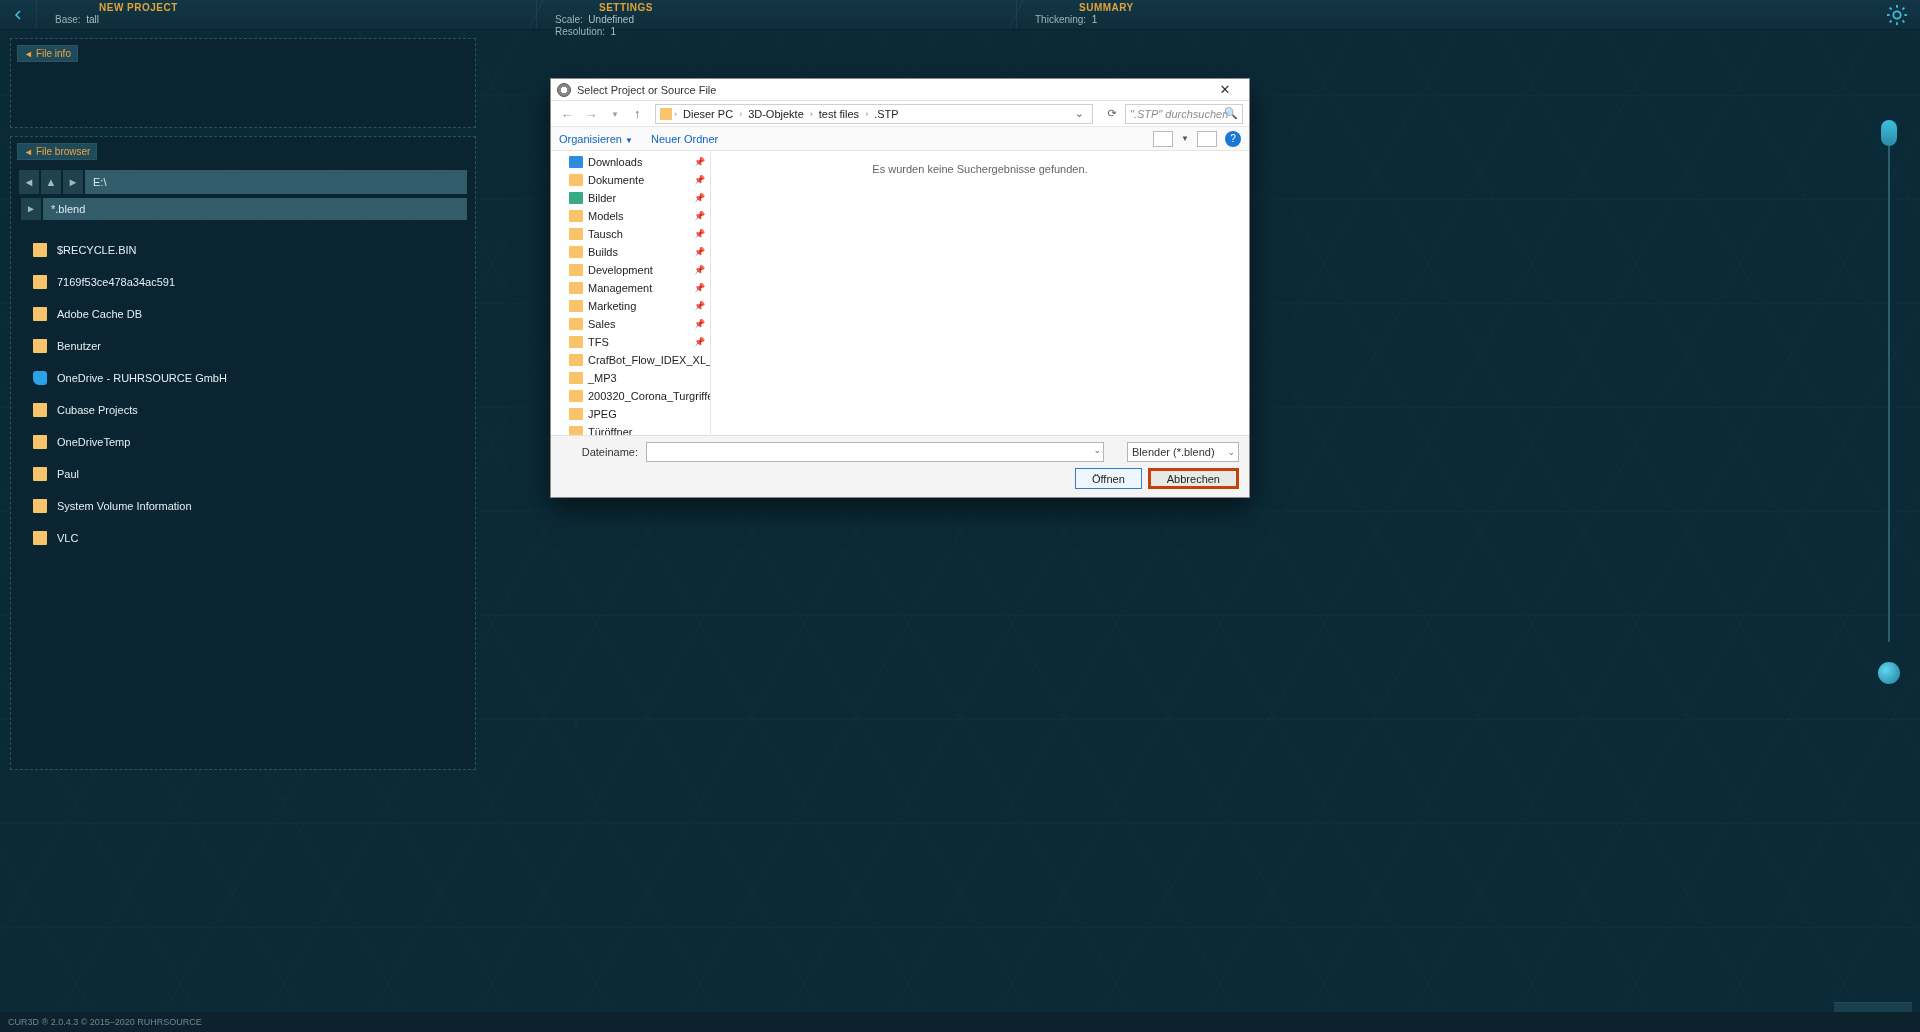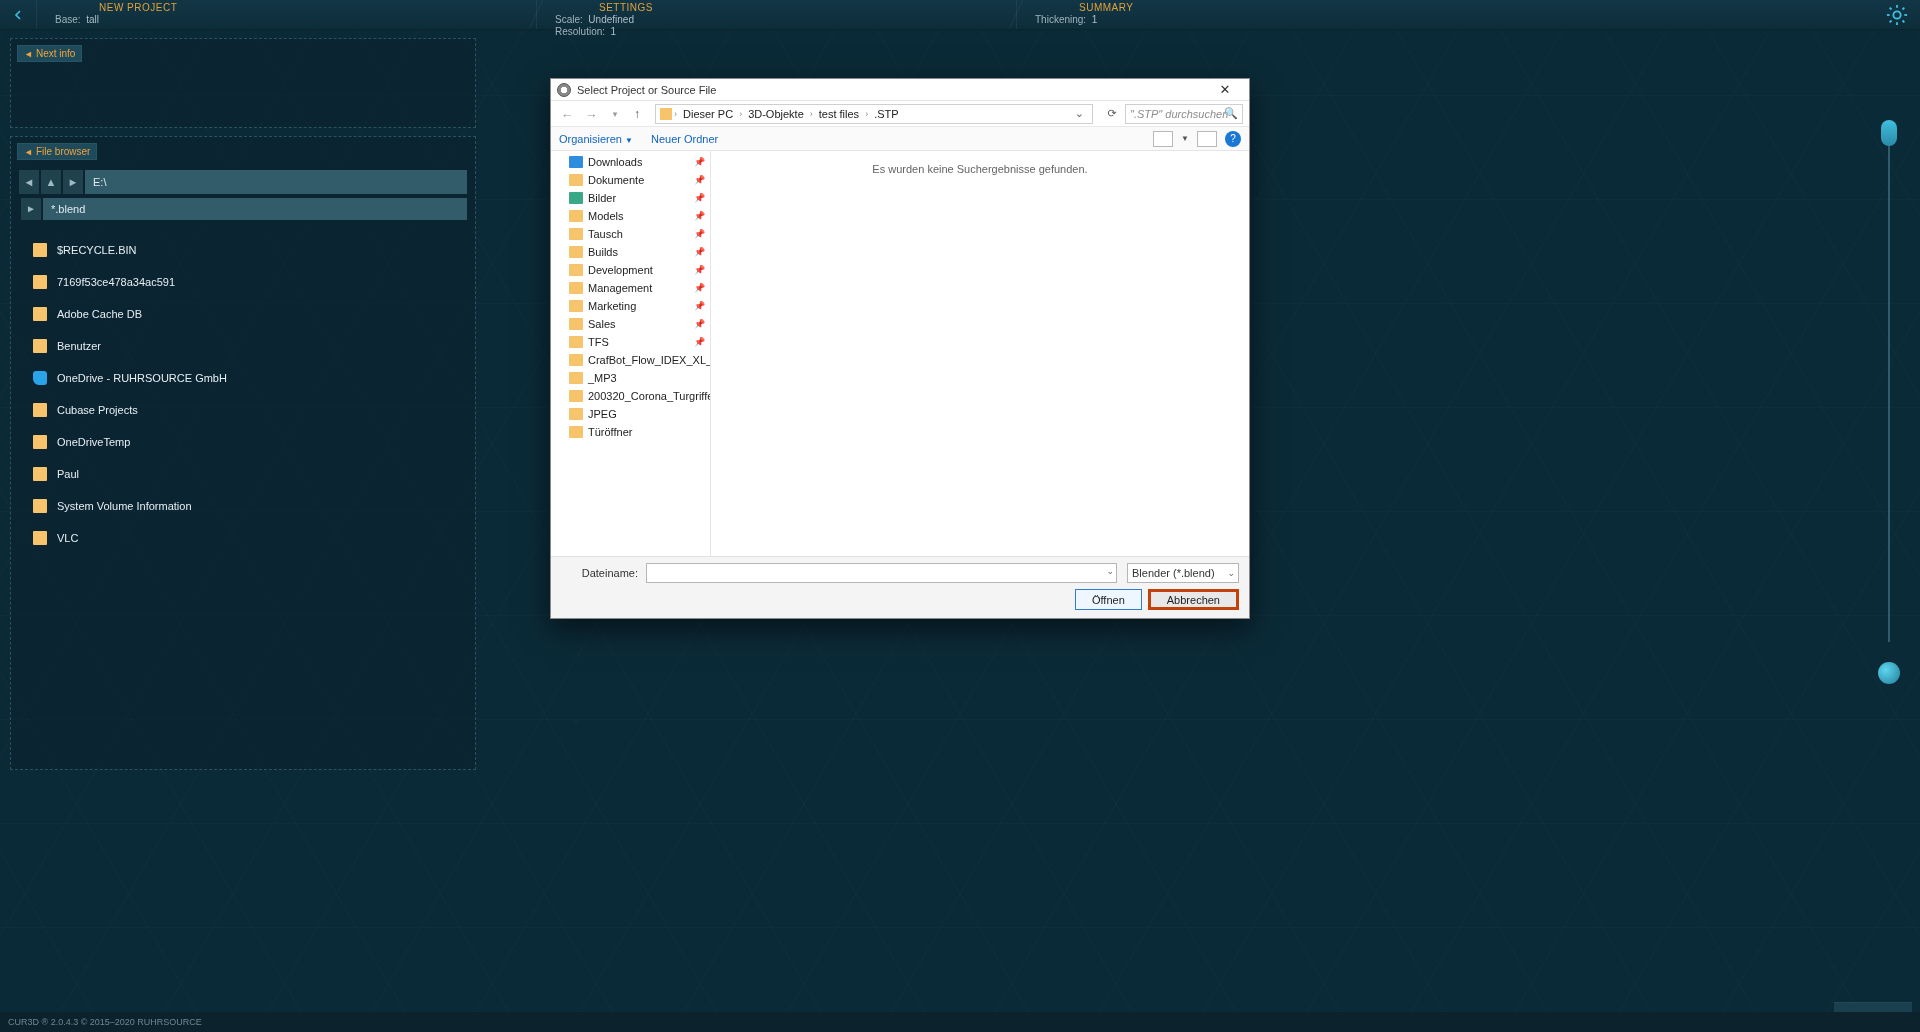--- a/index.html
+++ b/index.html
@@ -32,21 +32,21 @@
 }
 .topbar .back {
   width: 36px; display:flex; align-items:center; justify-content:center;
   color:#3fbfe0; cursor:pointer;
 }
 .top-tab {
   position: relative;
   padding: 2px 18px 0 18px;
   border-left: 1px solid rgba(255,255,255,0.06);
 }
-.top-tab .title { color:#e0a23a; font-size:10px; font-weight:400; letter-spacing:0.5px; line-height:12px;padding-left:44px; }
+.top-tab .title { color:#e0a23a; font-size:10px; font-weight:700; letter-spacing:0.5px; line-height:12px;padding-left:44px; }
 .top-tab .row { font-size:10px; color:#aebfca; line-height:12px; }
 .top-tab .row .key { color:#9fb3be; }
 .top-tab.project { width: 500px; }
 .top-tab.settings { width: 480px; }
 .top-tab.summary { flex: 1; }
 .top-gear {
   width: 46px; display:flex; align-items:center; justify-content:center;
   color:#3fbfe0; font-size:22px; cursor:pointer;
 }
 .diag-edge {
@@ -147,21 +147,21 @@
 }
 .next-btn {
   position:absolute; right:8px; bottom:4px;
   width:78px; height:26px; background:#1a3f4f;
   color:#8aa3ad; display:flex; align-items:center; justify-content:center;
   font-size:11px; border-top:1px solid rgba(255,255,255,0.05);
 }
 
 
 .win-dialog {
-  position:absolute; left:550px; top:78px; width:700px; height:541px;
+  position:absolute; left:550px; top:78px; width:700px; height:420px;
   background:#fff; color:#000; font-size:11px;
   box-shadow:0 10px 28px rgba(0,0,0,0.55);
   border:1px solid #8a8a8a;
   display:flex; flex-direction:column;
   z-index:50;
 }
 .wd-title {
   height:22px; display:flex; align-items:center; padding:0 6px;
   border-bottom:1px solid #e3e3e3;
 }
@@ -217,21 +217,21 @@
 .wd-main { flex:1; display:flex; align-items:flex-start; justify-content:center; padding-top:12px; color:#646464; }
 .wd-bottom {
   border-top:1px solid #e0e0e0; background:#f4f4f4;
   padding:6px 10px 8px 10px;
 }
 .wd-row { display:flex; align-items:center; margin-bottom:6px; }
 .wd-row .lbl { width:85px; text-align:right; padding-right:8px; color:#333; }
 .wd-row .field { flex:1; height:20px; border:1px solid #b6b6b6; background:#fff; position:relative; }
 .wd-row .field .dd { position:absolute; right:2px; top:2px; font-size:9px; color:#666; }
 .wd-row .combo {
-  width:112px; height:20px; margin-left:10px; border:1px solid #b6b6b6; background:#fff;
+  width:112px; height:20px; margin-left:23px; border:1px solid #b6b6b6; background:#fff;
   display:flex; align-items:center; padding:0 4px; color:#333; position:relative;
 }
 .wd-row .combo .dd { position:absolute; right:3px; font-size:9px; color:#666; }
 .wd-actions { display:flex; justify-content:flex-end; gap:6px; }
 .wd-actions button {
   height:21px; padding:0 16px; font-size:11px;
   background:#e8e8e8; border:3px solid #c2410c; color:#222;
 }
 .wd-actions button.primary { border:1.5px solid #2f7cd0; background:#eef6ff; }
 .chev-svg { width:10px; height:10px; }
@@ -276,21 +276,21 @@
     </svg>
   </div>
 </div>
 
 <div class="panel-zone">
 
   <div class="panel" style="height:90px;">
     <div class="panel-header">
       <span class="tag">
           <span class="chev">◄</span>
-          <span>Next info</span>
+          <span>File info</span>
         </span>
     </div>
   </div>
 
   <div class="panel" style="height:634px;">
     <div class="panel-header">
       <span class="tag">
           <span class="chev">◄</span>
           <span>File browser</span>
         </span>

